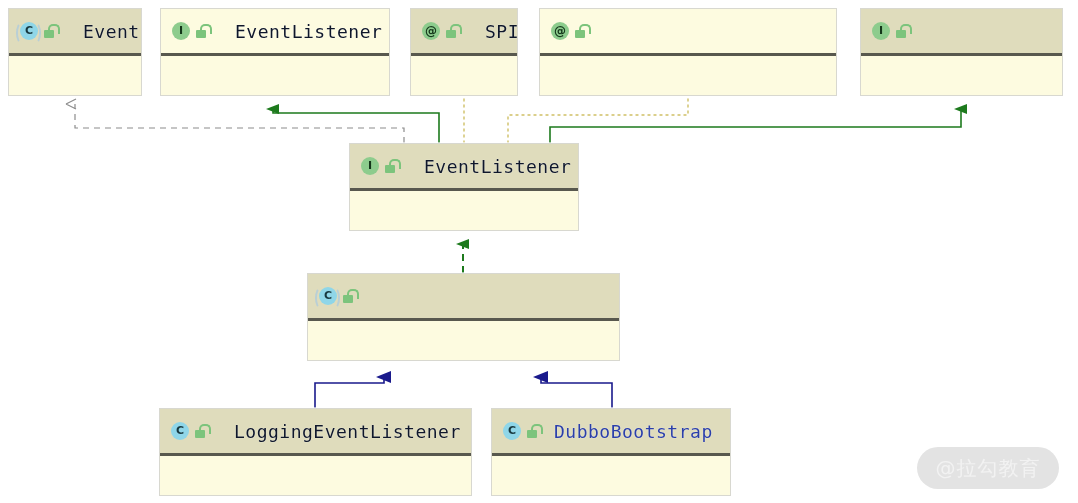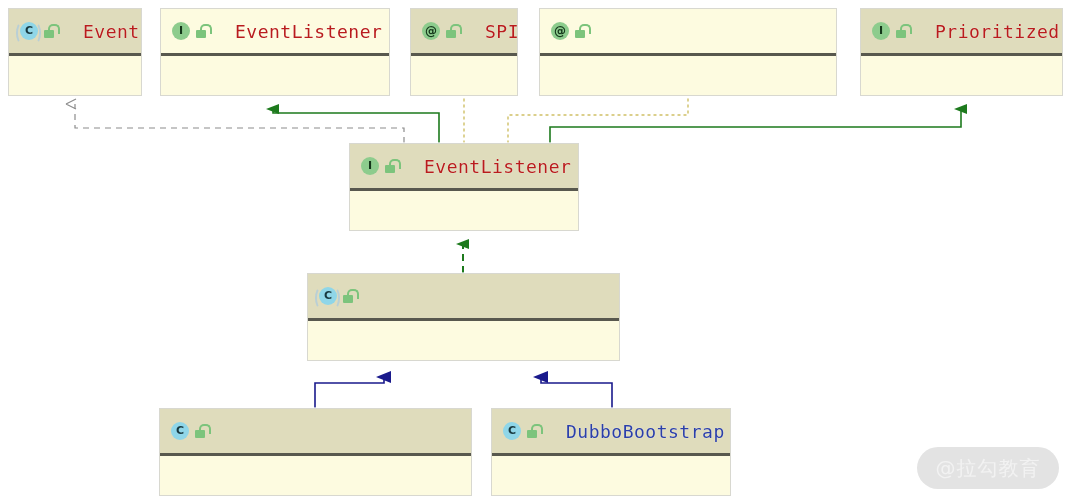--- a/index.html
+++ b/index.html
@@ -47,25 +47,25 @@
     background: #fdfbe0;
   }
   .node .body {
     height: 39px;
     background: #fdfbe0;
   }
   .node .title {
     font-family: "DejaVu Sans Mono", "Liberation Mono", monospace;
     font-size: 18px;
     letter-spacing: 0.5px;
-    color: #b91c1c;
+    color: #0f172a;
     margin-left: 24px;
     text-shadow: 0 0 1px rgba(255,255,255,0.9);
   }
-  .node.title-blue .title { color: #2b3fa8; }
+  .node.title-blue .title { color: #2b3fa8; margin-left: 12px; }
 
   
   .ico {
     position: relative;
     width: 21px;
     height: 21px;
     flex: 0 0 21px;
   }
   .ico .disc {
     position: absolute;
@@ -240,21 +240,20 @@
 
   <div class="node" style="left: 860px; top: 8px; width: 203px; height: 88px;">
     <div class="hdr">
       <span class="ico kind-iface">
         <span class="disc">I</span>
       </span>
       <span class="lock">
         <span class="shackle"></span>
           <span class="bodyb"></span>
       </span>
-      <span class="title">Prioritized</span>
     </div>
     <div class="body"></div>
   </div>
 
   <div class="node" style="left: 349px; top: 143px; width: 230px; height: 88px;">
     <div class="hdr">
       <span class="ico kind-iface">
         <span class="disc">I</span>
       </span>
       <span class="lock">
@@ -281,20 +280,21 @@
 
   <div class="node" style="left: 159px; top: 408px; width: 313px; height: 88px;">
     <div class="hdr">
       <span class="ico kind-class">
         <span class="disc">C</span>
       </span>
       <span class="lock">
         <span class="shackle"></span>
           <span class="bodyb"></span>
       </span>
+      <span class="title">LoggingEventListener</span>
     </div>
     <div class="body"></div>
   </div>
 
   <div class="node title-blue" style="left: 491px; top: 408px; width: 240px; height: 88px;">
     <div class="hdr">
       <span class="ico kind-class">
         <span class="disc">C</span>
       </span>
       <span class="lock">

